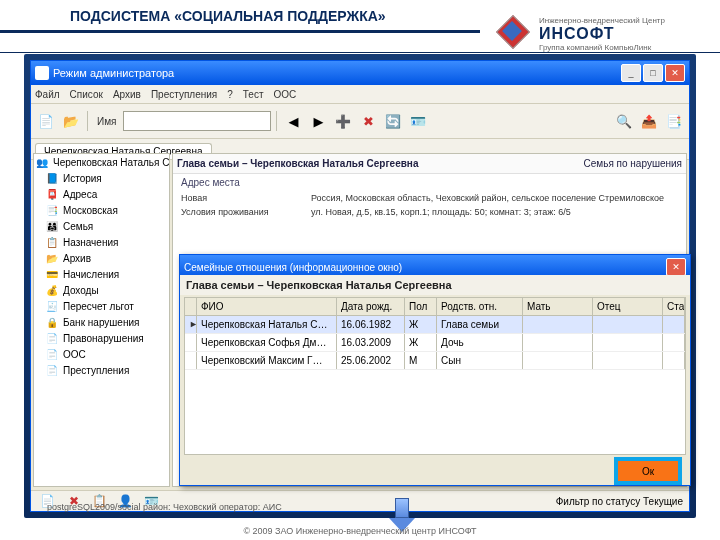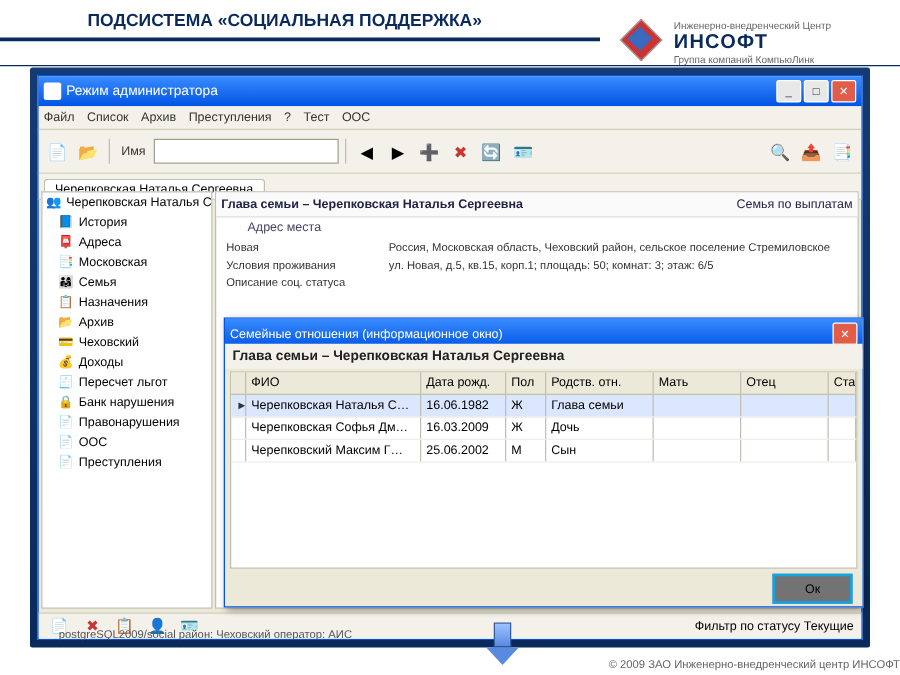--- a/index.html
+++ b/index.html
@@ -9,21 +9,21 @@
 .hdr-line{position:absolute;left:0;top:30px;width:480px;height:3px;background:#0a2a5c}
 .hdr-logo{position:absolute;right:0;top:0;width:225px;height:52px;display:flex;align-items:flex-end}
 .logo-sq{width:38px;height:38px;display:inline-block;margin-right:6px;position:relative}
 .logo-sq:before{content:"";position:absolute;left:6px;top:6px;width:22px;height:22px;background:#cc3333;border:1px solid #999;transform:rotate(45deg)}
 .logo-sq:after{content:"";position:absolute;left:10px;top:10px;width:14px;height:14px;background:#3a6abf;transform:rotate(45deg)}
 .logo-txt{display:inline-block;vertical-align:middle}
 .logo-top{font-size:8px;color:#666}
 .logo-main{font-size:16px;color:#0a2a5c;font-weight:bold;letter-spacing:1px}
 .logo-sub{font-size:8px;color:#666}
 .stage{position:absolute;left:24px;top:54px;right:24px;bottom:22px;background:linear-gradient(#153b74,#0a2a5c);border-radius:2px;padding:6px;box-sizing:border-box}
-.footer{position:absolute;left:0;bottom:4px;width:720px;text-align:right;font-size:9px;color:#666}
+.footer{position:absolute;left:0;bottom:4px;width:720px;text-align:center;font-size:9px;color:#666}
 
 .win{width:100%;height:100%;background:#ece9d8;border:1px solid #0054e3;box-sizing:border-box;position:relative}
 .titlebar{height:24px;background:linear-gradient(#3a8cff,#0054e3);color:#fff;display:flex;align-items:center;padding:0 4px;font-size:11px}
 .tb-ico{width:14px;height:14px;margin-right:4px;background:#fff;border-radius:2px;display:inline-block}
 .tb-spacer{flex:1}
 .tb-btn{width:18px;height:16px;margin-left:2px;background:#e8e8e8;border:1px solid #fff;border-radius:2px;display:flex;align-items:center;justify-content:center;color:#333;font-size:9px;line-height:1;cursor:default}
 .tb-close{background:#e25c4a;color:#fff}
 .menubar{height:18px;background:#f3f1e9;display:flex;align-items:center;padding:0 4px;font-size:10px;color:#333;border-bottom:1px solid #d0cdba}
 .menubar span{margin-right:10px}
 .toolbar{height:30px;background:#f3f1e9;display:flex;align-items:center;padding:2px 4px;border-bottom:1px solid #d0cdba;gap:3px}
@@ -35,21 +35,21 @@
 .tab{background:#fff;border:1px solid #c0c0b0;border-bottom:none;padding:2px 8px;font-size:10px;border-radius:3px 3px 0 0;margin-right:2px}
 .body{position:absolute;top:90px;left:0;right:0;bottom:22px;display:flex}
 .tree{width:135px;background:#fff;border:1px solid #c0c0b0;margin:2px;overflow:hidden;font-size:10px}
 .tree-item{display:flex;align-items:center;padding:1px 2px;white-space:nowrap}
 .tree-ico{width:14px;height:14px;margin-right:3px;flex-shrink:0;display:flex;align-items:center;justify-content:center;font-size:10px}
 .tree-ind{width:10px;display:inline-block}
 .content{flex:1;background:#fff;border:1px solid #c0c0b0;margin:2px 2px 2px 0;position:relative;font-size:10px}
 .content-hdr{display:flex;padding:4px;background:#fafafa;border-bottom:1px solid #e0e0e0}
 .chl{flex:1;font-weight:bold;color:#224}
 .chr{color:#224}
-.content-sub{padding:3px 25px;color:#446}
+.content-sub{padding:3px 8px;color:#446}
 .content-row{display:flex;padding:2px 8px;font-size:9px}
 .crl{width:130px;color:#333}
 .crr{flex:1;color:#333}
 .statusbar{position:absolute;left:0;right:0;bottom:0;height:20px;background:#f3f1e9;border-top:1px solid #d0cdba;display:flex;align-items:center;font-size:10px;padding:0 6px;gap:4px}
 .sb-btn{width:22px;height:18px;display:flex;align-items:center;justify-content:center;font-size:12px}
 .sb-spacer{flex:1}
 
 .modal{position:absolute;left:155px;top:200px;width:510px;height:230px;background:#ece9d8;border:1px solid #0054e3;box-shadow:2px 2px 6px rgba(0,0,0,.4)}
 .modal .titlebar{font-size:10px}
 .modal-body{position:absolute;top:20px;left:0;right:0;bottom:0;display:flex;flex-direction:column}
@@ -62,21 +62,21 @@
 .gc2{width:68px}
 .gc3{width:32px}
 .gc4{width:86px}
 .gc5{width:70px}
 .gc6{width:70px}
 .gc7{flex:1}
 .grid-row{display:flex;font-size:10px;border-bottom:1px solid #eee}
 .grid-row.sel{background:#dbe6ff}
 .rowmark{width:12px;text-align:center;font-size:9px;color:#333}
 .modal-ft{height:28px;display:flex;align-items:center;justify-content:flex-end;padding:0 8px}
-.dlg-btn{min-width:60px;height:20px;background:#737373;border:2px solid #0ea5e9;font-size:10px;display:flex;align-items:center;justify-content:center}
+.dlg-btn{min-width:60px;height:20px;background:#f97316;border:4px solid #0ea5e9;font-size:10px;display:flex;align-items:center;justify-content:center}
 
 .arrow{position:absolute;left:365px;top:444px;width:26px;height:34px}
 .arrow-body{width:12px;height:18px;background:linear-gradient(#9cc3ff,#5a8adf);margin:0 auto;border:1px solid #355ca0}
 .arrow-head{width:0;height:0;border-left:13px solid transparent;border-right:13px solid transparent;border-top:14px solid #5a8adf;margin:0 auto}
 </style>
 </head>
 <body>
 
 <div class="slide">
   <div class="hdr">
@@ -166,21 +166,21 @@
               <span>Назначения</span>
             </div>
           <div class="tree-item">
               <span class="tree-ind"></span>
               <span class="tree-ico">📂</span>
               <span>Архив</span>
             </div>
           <div class="tree-item">
               <span class="tree-ind"></span>
               <span class="tree-ico">💳</span>
-              <span>Чеховский</span>
+              <span>Начисления</span>
             </div>
           <div class="tree-item">
               <span class="tree-ind"></span>
               <span class="tree-ico">💰</span>
               <span>Доходы</span>
             </div>
           <div class="tree-item">
               <span class="tree-ind"></span>
               <span class="tree-ico">🧾</span>
               <span>Пересчет льгот</span>
@@ -202,34 +202,30 @@
             </div>
           <div class="tree-item">
               <span class="tree-ind"></span>
               <span class="tree-ico">📄</span>
               <span>Преступления</span>
             </div>
         </div>
         <div class="content">
           <div class="content-hdr">
             <div class="chl">Глава семьи – Черепковская Наталья Сергеевна</div>
-            <div class="chr">Семья по выплатам</div>
+            <div class="chr">Семья по нарушения</div>
           </div>
           <div class="content-sub">Адрес места</div>
           <div class="content-row">
               <div class="crl">Новая</div>
               <div class="crr">Россия, Московская область, Чеховский район, сельское поселение Стремиловское</div>
             </div>
           <div class="content-row">
               <div class="crl">Условия проживания</div>
               <div class="crr">ул. Новая, д.5, кв.15, корп.1; площадь: 50; комнат: 3; этаж: 6/5</div>
-            </div>
-          <div class="content-row">
-              <div class="crl">Описание соц. статуса</div>
-              <div class="crr"></div>
             </div>
         </div>
       </div>
       <div class="statusbar">
         <span class="sb-btn">📄</span>
         <span class="sb-btn" style="color:#c33">✖</span>
         <span class="sb-btn">📋</span>
         <span class="sb-btn">👤</span>
         <span class="sb-btn">🪪</span>
         <span class="sb-spacer"></span>

